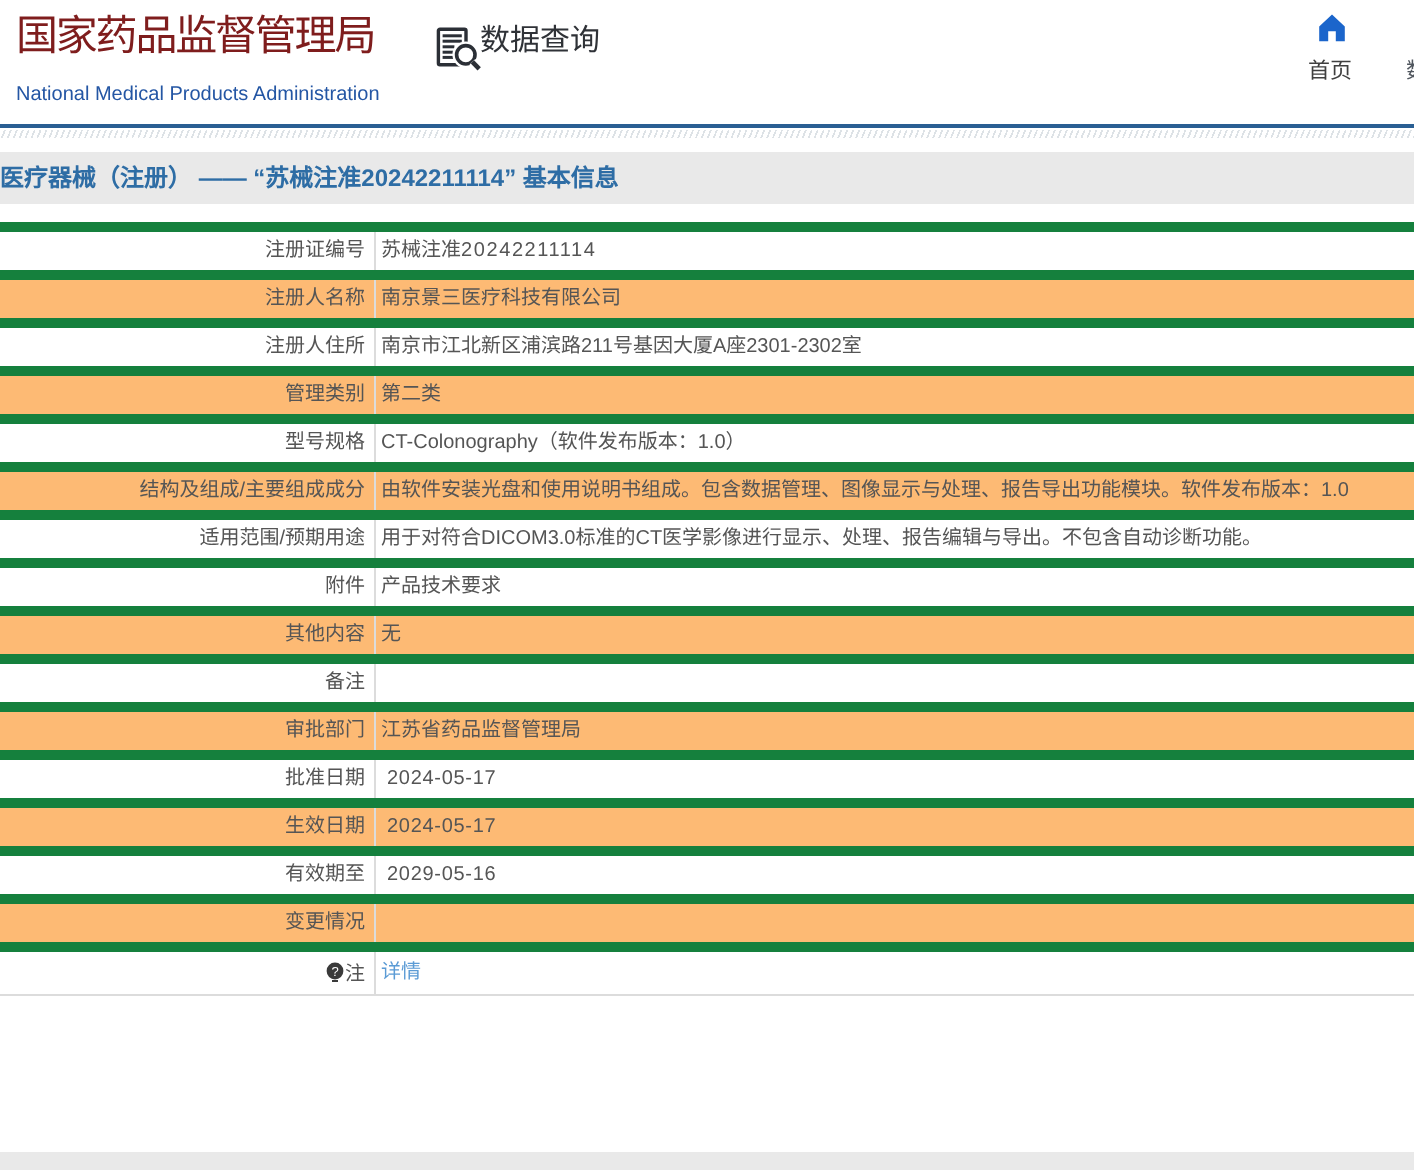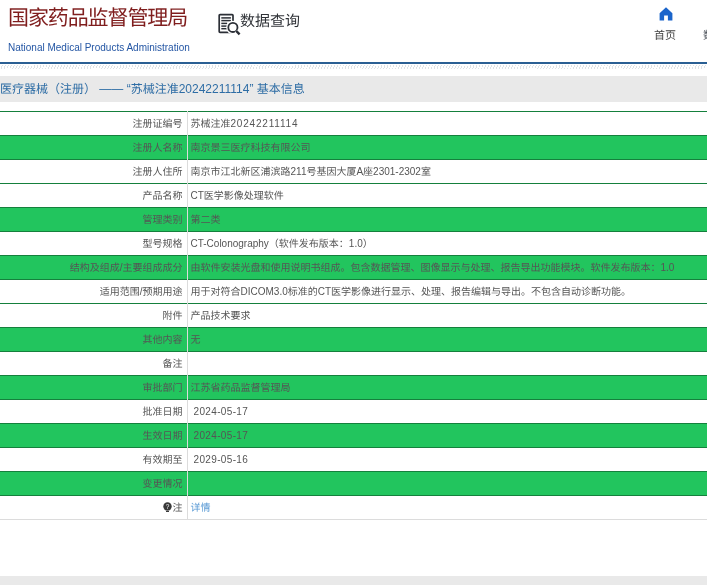--- a/index.html
+++ b/index.html
@@ -15,28 +15,28 @@
 
   .home-ico { position:absolute; left:659px; top:7px; }
   .home-txt { position:absolute; left:654px; top:26px; font-size:11px; color:#3f3f3f; white-space:nowrap; }
   .nav2 { position:absolute; left:703px; top:26px; font-size:11px; color:#50565e; white-space:nowrap; }
 
   .blueline { position:absolute; left:0; top:62px; width:707px; height:2px; background:#2a5f93; }
   .hatch { position:absolute; left:0; top:65px; width:707px; height:4px;
     background:repeating-linear-gradient(112deg, #ffffff 0 1.9px, #dde2e6 1.9px 2.75px); }
 
   .titleband { position:absolute; left:0; top:76px; width:707px; height:26px; background:#e9e9e9; }
-  .titleband span { position:absolute; left:0px; top:0; line-height:26px; font-size:12px; color:#2e6da5; white-space:nowrap; }
+  .titleband span { position:absolute; left:0px; top:0; line-height:26px; font-size:12px; color:#2e6da5; white-space:nowrap;font-weight:bold; }
 
   table.info { position:absolute; left:0; top:111px; width:707px; border-collapse:collapse; table-layout:fixed; }
-  table.info td { border-top:1px solid #15803d; height:24px; font-size:10px; color:#555; padding:1px 0 0 0; vertical-align:middle; line-height:12px; }
+  table.info td { border-top:5px solid #15803d; height:24px; font-size:10px; color:#555; padding:1px 0 0 0; vertical-align:middle; line-height:12px; }
   table.info tr:last-child td { border-bottom:1px solid #dcdcdc; }
   table.info td.lbl { width:187px; text-align:right; padding-right:4px; border-right:1px solid #dcdcdc; }
   table.info td.val { padding-left:3px; white-space:nowrap; overflow:hidden; }
-  tr.g td { background:#22c55e; }
+  tr.g td { background:#fdba74; }
   a.detail { color:#5b9bd5; text-decoration:none; }
   .num { letter-spacing:0.8px; }
   table.info td.val.d { padding-left:6px; letter-spacing:0.35px; }
   .qicon { display:inline-block; vertical-align:-1px; margin-right:1px; }
 
   .footband { position:absolute; left:0; top:576px; width:707px; height:9px; background:#e9e9e9; }
 </style>
 </head>
 <body>
   <div class="hdr">
@@ -77,24 +77,20 @@
         <td class="lbl">注册证编号</td>
         <td class="val">苏械注准<span class="num">20242211114</span></td>
       </tr>
     <tr class="g">
         <td class="lbl">注册人名称</td>
         <td class="val">南京景三医疗科技有限公司</td>
       </tr>
     <tr>
         <td class="lbl">注册人住所</td>
         <td class="val">南京市江北新区浦滨路211号基因大厦A座2301-2302室</td>
-      </tr>
-    <tr>
-        <td class="lbl">产品名称</td>
-        <td class="val">CT医学影像处理软件</td>
       </tr>
     <tr class="g">
         <td class="lbl">管理类别</td>
         <td class="val">第二类</td>
       </tr>
     <tr>
         <td class="lbl">型号规格</td>
         <td class="val">CT-Colonography（软件发布版本：1.0）</td>
       </tr>
     <tr class="g">

